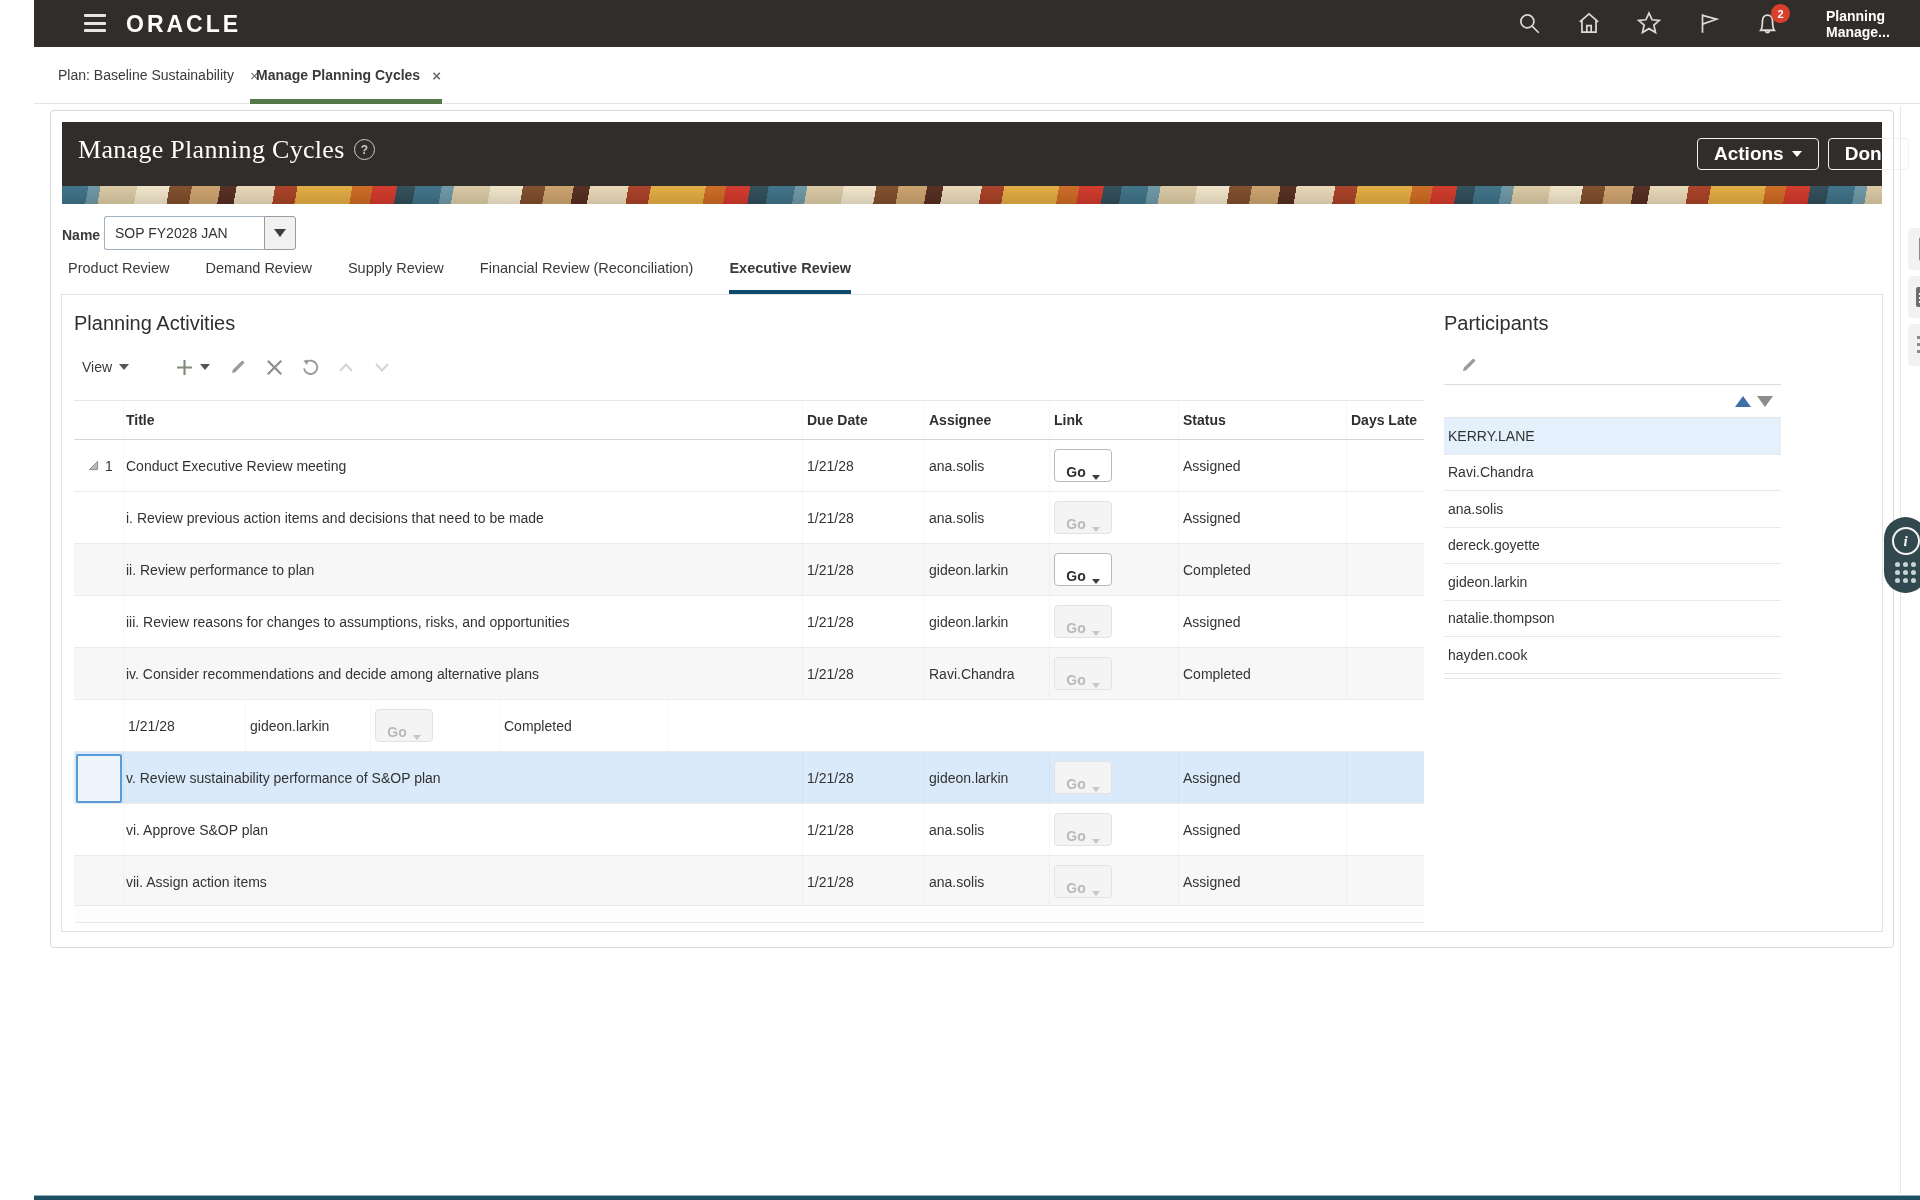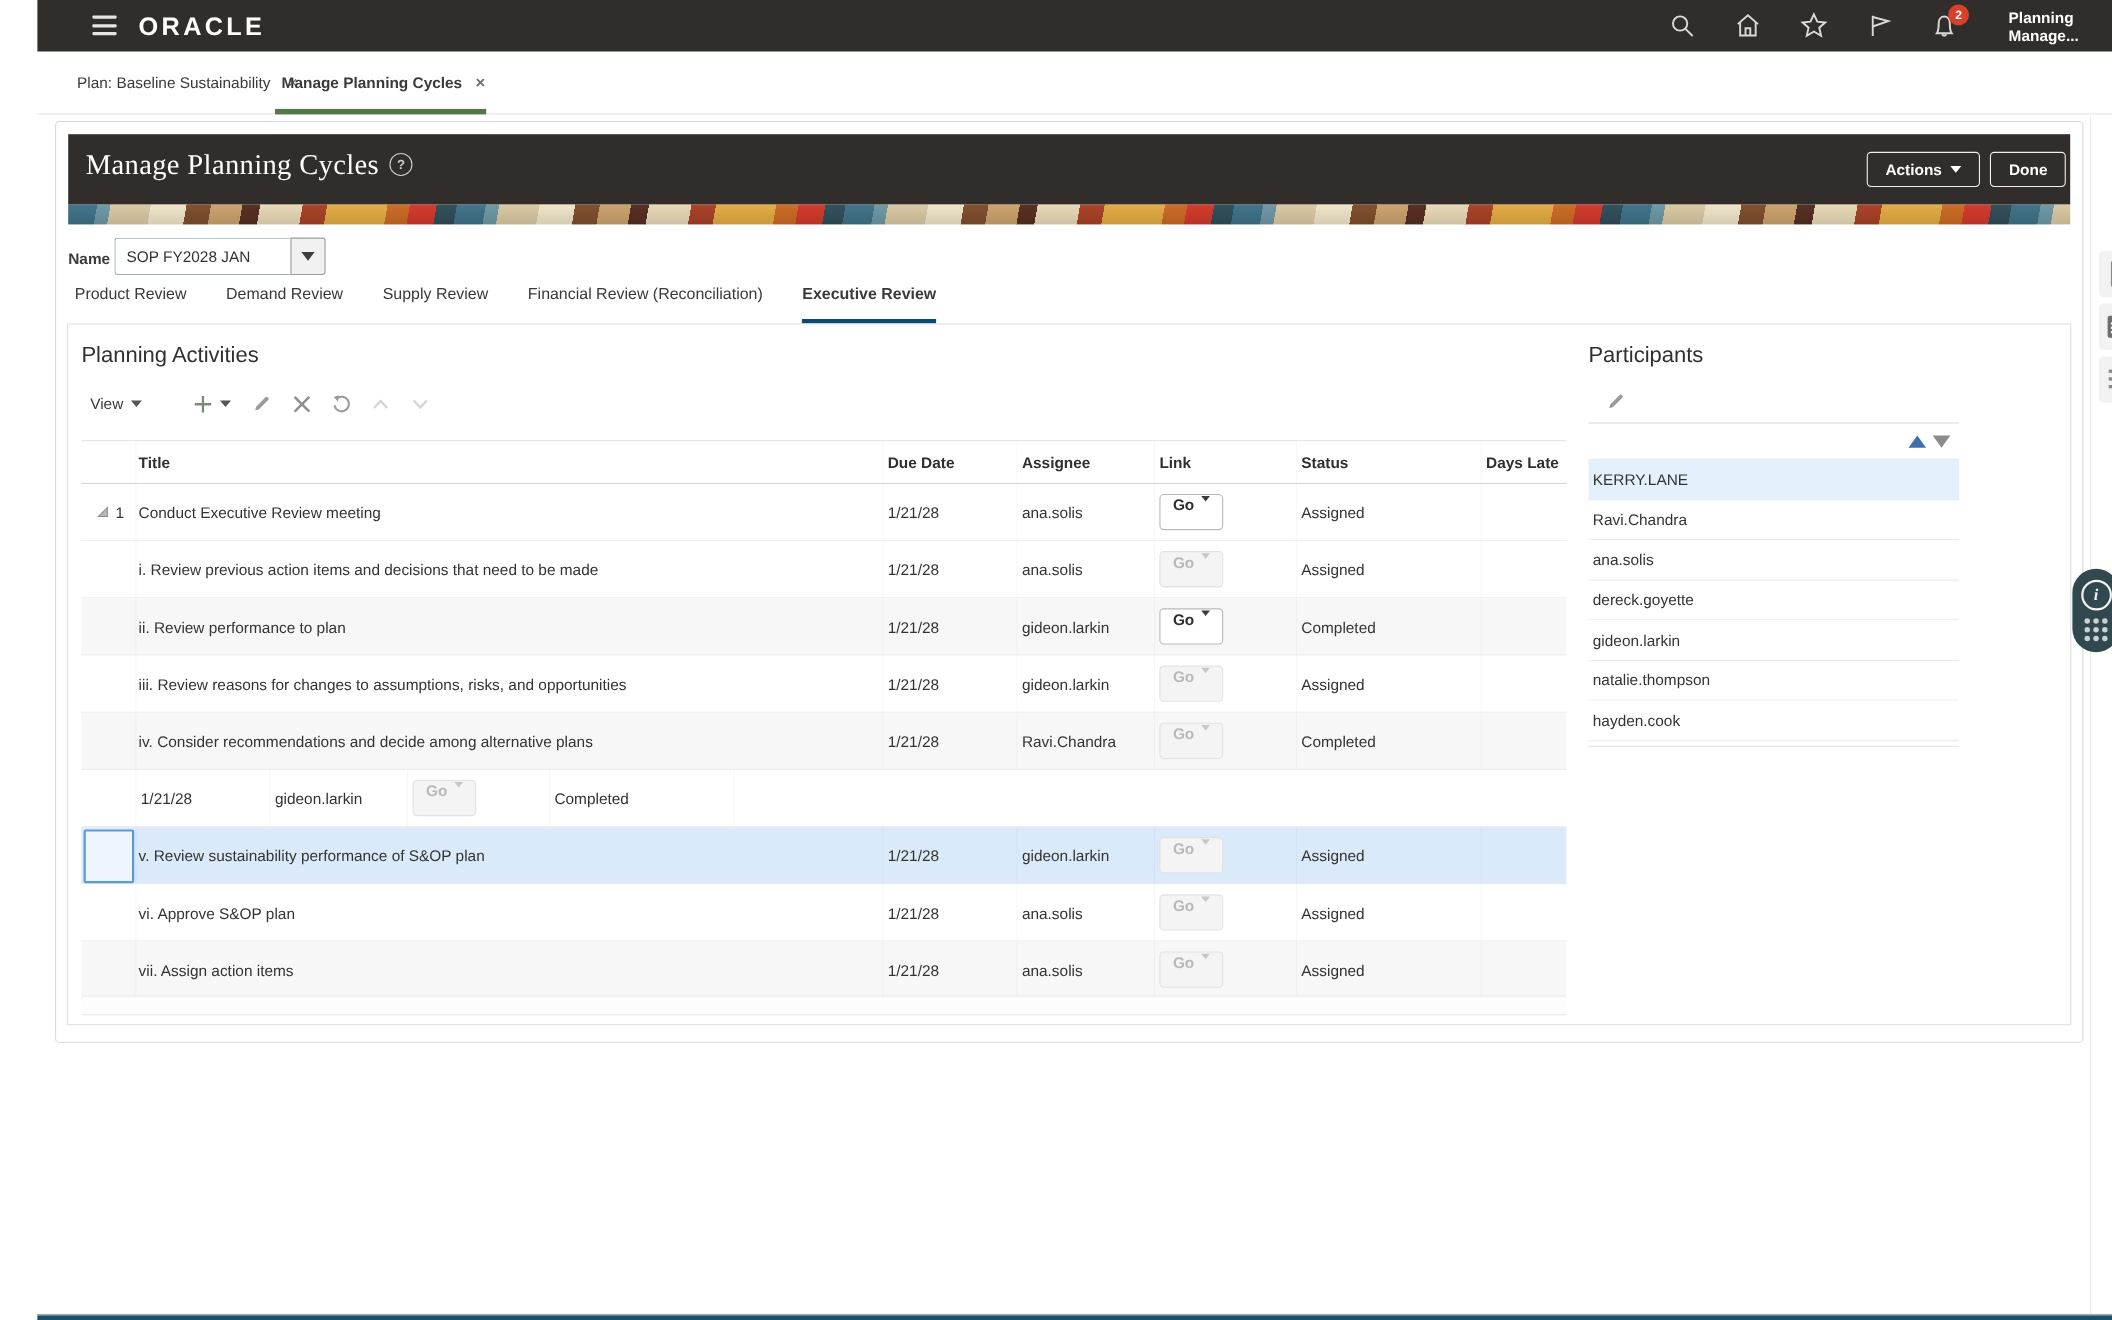--- a/index.html
+++ b/index.html
@@ -30,21 +30,21 @@
   .wtab-underline{left:216px;top:99px;width:192px;height:5px;background:#567849;}
 
   
   .card{left:16px;top:110px;width:1844px;height:838px;background:#fff;border:1px solid #d9d9d9;border-radius:4px;box-sizing:border-box;}
   .pghead{left:28px;top:122px;width:1820px;height:64px;background:#312d2a;}
   .pghead-title{left:44px;top:135px;color:#fff;font-family:"Liberation Serif", serif;font-size:26px;font-weight:500;letter-spacing:.3px;}
   .help-circle{left:320px;top:139px;width:19px;height:19px;border:1.5px solid #cfcdca;border-radius:50%;
     color:#cfcdca;font-size:12px;font-weight:bold;display:flex;align-items:center;justify-content:center;cursor:pointer;}
   .hd-buttons{right:calc(1920px - 1848px + 10px);left:auto;top:138px;display:flex;gap:9px;}
   .hd-btn{height:32px;padding:0 16px;background:transparent;border:1.5px solid #f2f1ef;border-radius:4px;
-    color:#fff;font-weight:bold;font-size:14px;display:flex;align-items:center;gap:8px;cursor:pointer;font-family:inherit;}
+    color:#fff;font-weight:bold;font-size:19px;display:flex;align-items:center;gap:8px;cursor:pointer;font-family:inherit;}
   .hd-btn .dcar{width:0;height:0;border-left:5px solid transparent;border-right:5px solid transparent;border-top:6px solid #fff;}
   .banner{left:28px;top:186px;width:1820px;height:18px;
     background:
       linear-gradient(0deg, rgba(30,30,30,.12), rgba(255,255,255,.04)),
       repeating-linear-gradient(100deg,
         #3b6f85 0 26px,#6b95a3 26px 38px,#d8c7a1 38px 74px,#efe4c8 74px 106px,
         #7c4a28 106px 128px,#caa06b 128px 156px,#52291d 156px 172px,#e7d7b5 172px 210px,
         #a63d22 210px 232px,#e2a93f 232px 286px,#cb671f 286px 306px,#cf3527 306px 330px,
         #2c4a56 330px 348px);}
 
@@ -79,21 +79,21 @@
   .trow.selected{background:#daeafa;}
   .c{box-sizing:border-box;padding:0 4px;border-right:1px solid rgba(0,0,0,0.03);height:100%;display:flex;align-items:center;overflow:hidden;white-space:nowrap;}
   .c-exp{width:50px;justify-content:flex-start;padding-left:14px;gap:6px;}
   .c-title{width:679px;padding-left:2px;}
   .c-due{width:122px;}
   .c-asg{width:125px;}
   .c-link{width:129px;}
   .c-status{width:168px;}
   .c-days{width:77px;border-right:none;}
   .focusbox{position:absolute;left:2px;top:2px;width:42px;height:45px;border:2px solid #5b9bd5;background:#eef5fc;border-radius:2px;}
-  .go-btn{height:33px;width:58px;background:#fff;border:1px solid #b9b9b9;border-radius:4px;display:flex;align-items:flex-start;justify-content:center;gap:6px;
+  .go-btn{height:33px;width:58px;background:#fff;border:1px solid #b9b9b9;border-radius:4px;display:flex;align-items:flex-end;justify-content:center;gap:6px;
     font-weight:bold;font-size:14px;color:#2f2f2f;cursor:pointer;font-family:inherit;}
   .go-btn .gcar{width:0;height:0;border-left:4.5px solid transparent;border-right:4.5px solid transparent;border-top:5.5px solid #3c3c3c;}
   .go-btn.dis{background:#f4f4f4;border-color:#e2e2e2;color:#b9b9b9;cursor:default;box-shadow:none;}
   .go-btn.dis .gcar{border-top-color:#c7c7c7;}
   .scrollstrip{left:41px;top:905px;width:1349px;height:16px;border-top:1px solid #e8e8e8;border-bottom:1px solid #e8e8e8;background:#fdfdfd;}
 
   
   .pt-heading{left:1410px;top:312px;font-size:20px;color:#2f2f2f;}
   .pt-toolbar{left:1422px;top:352px;width:26px;height:26px;display:flex;align-items:center;justify-content:center;cursor:pointer;}
   .pt-divider{left:1410px;top:384px;width:337px;height:1px;background:#dcdcdc;}
@@ -162,21 +162,21 @@
   <div class="abs badge">2</div>
   <div class="abs usermenu">
     <span>Planning Manage...</span>
     <svg width="13" height="9" viewBox="0 0 12 8" fill="none" stroke="#fff" stroke-width="1.6">
         <polyline points="1,1.5 6,6.5 11,1.5"></polyline>
       </svg>
   </div>
 </div>
 
 <div class="abs tabrow"></div>
-<div class="abs wtab" style="left:26px;gap:16px;">
+<div class="abs wtab" style="left:14px;gap:16px;">
   <span>Plan: Baseline Sustainability</span>
   <span class="x">×</span>
 </div>
 <div class="abs wtab active" style="left:212px;">
   <span>Manage Planning Cycles</span>
   <span class="x">×</span>
 </div>
 <div class="abs wtab-underline"></div>
 
 <div class="abs card"></div>

